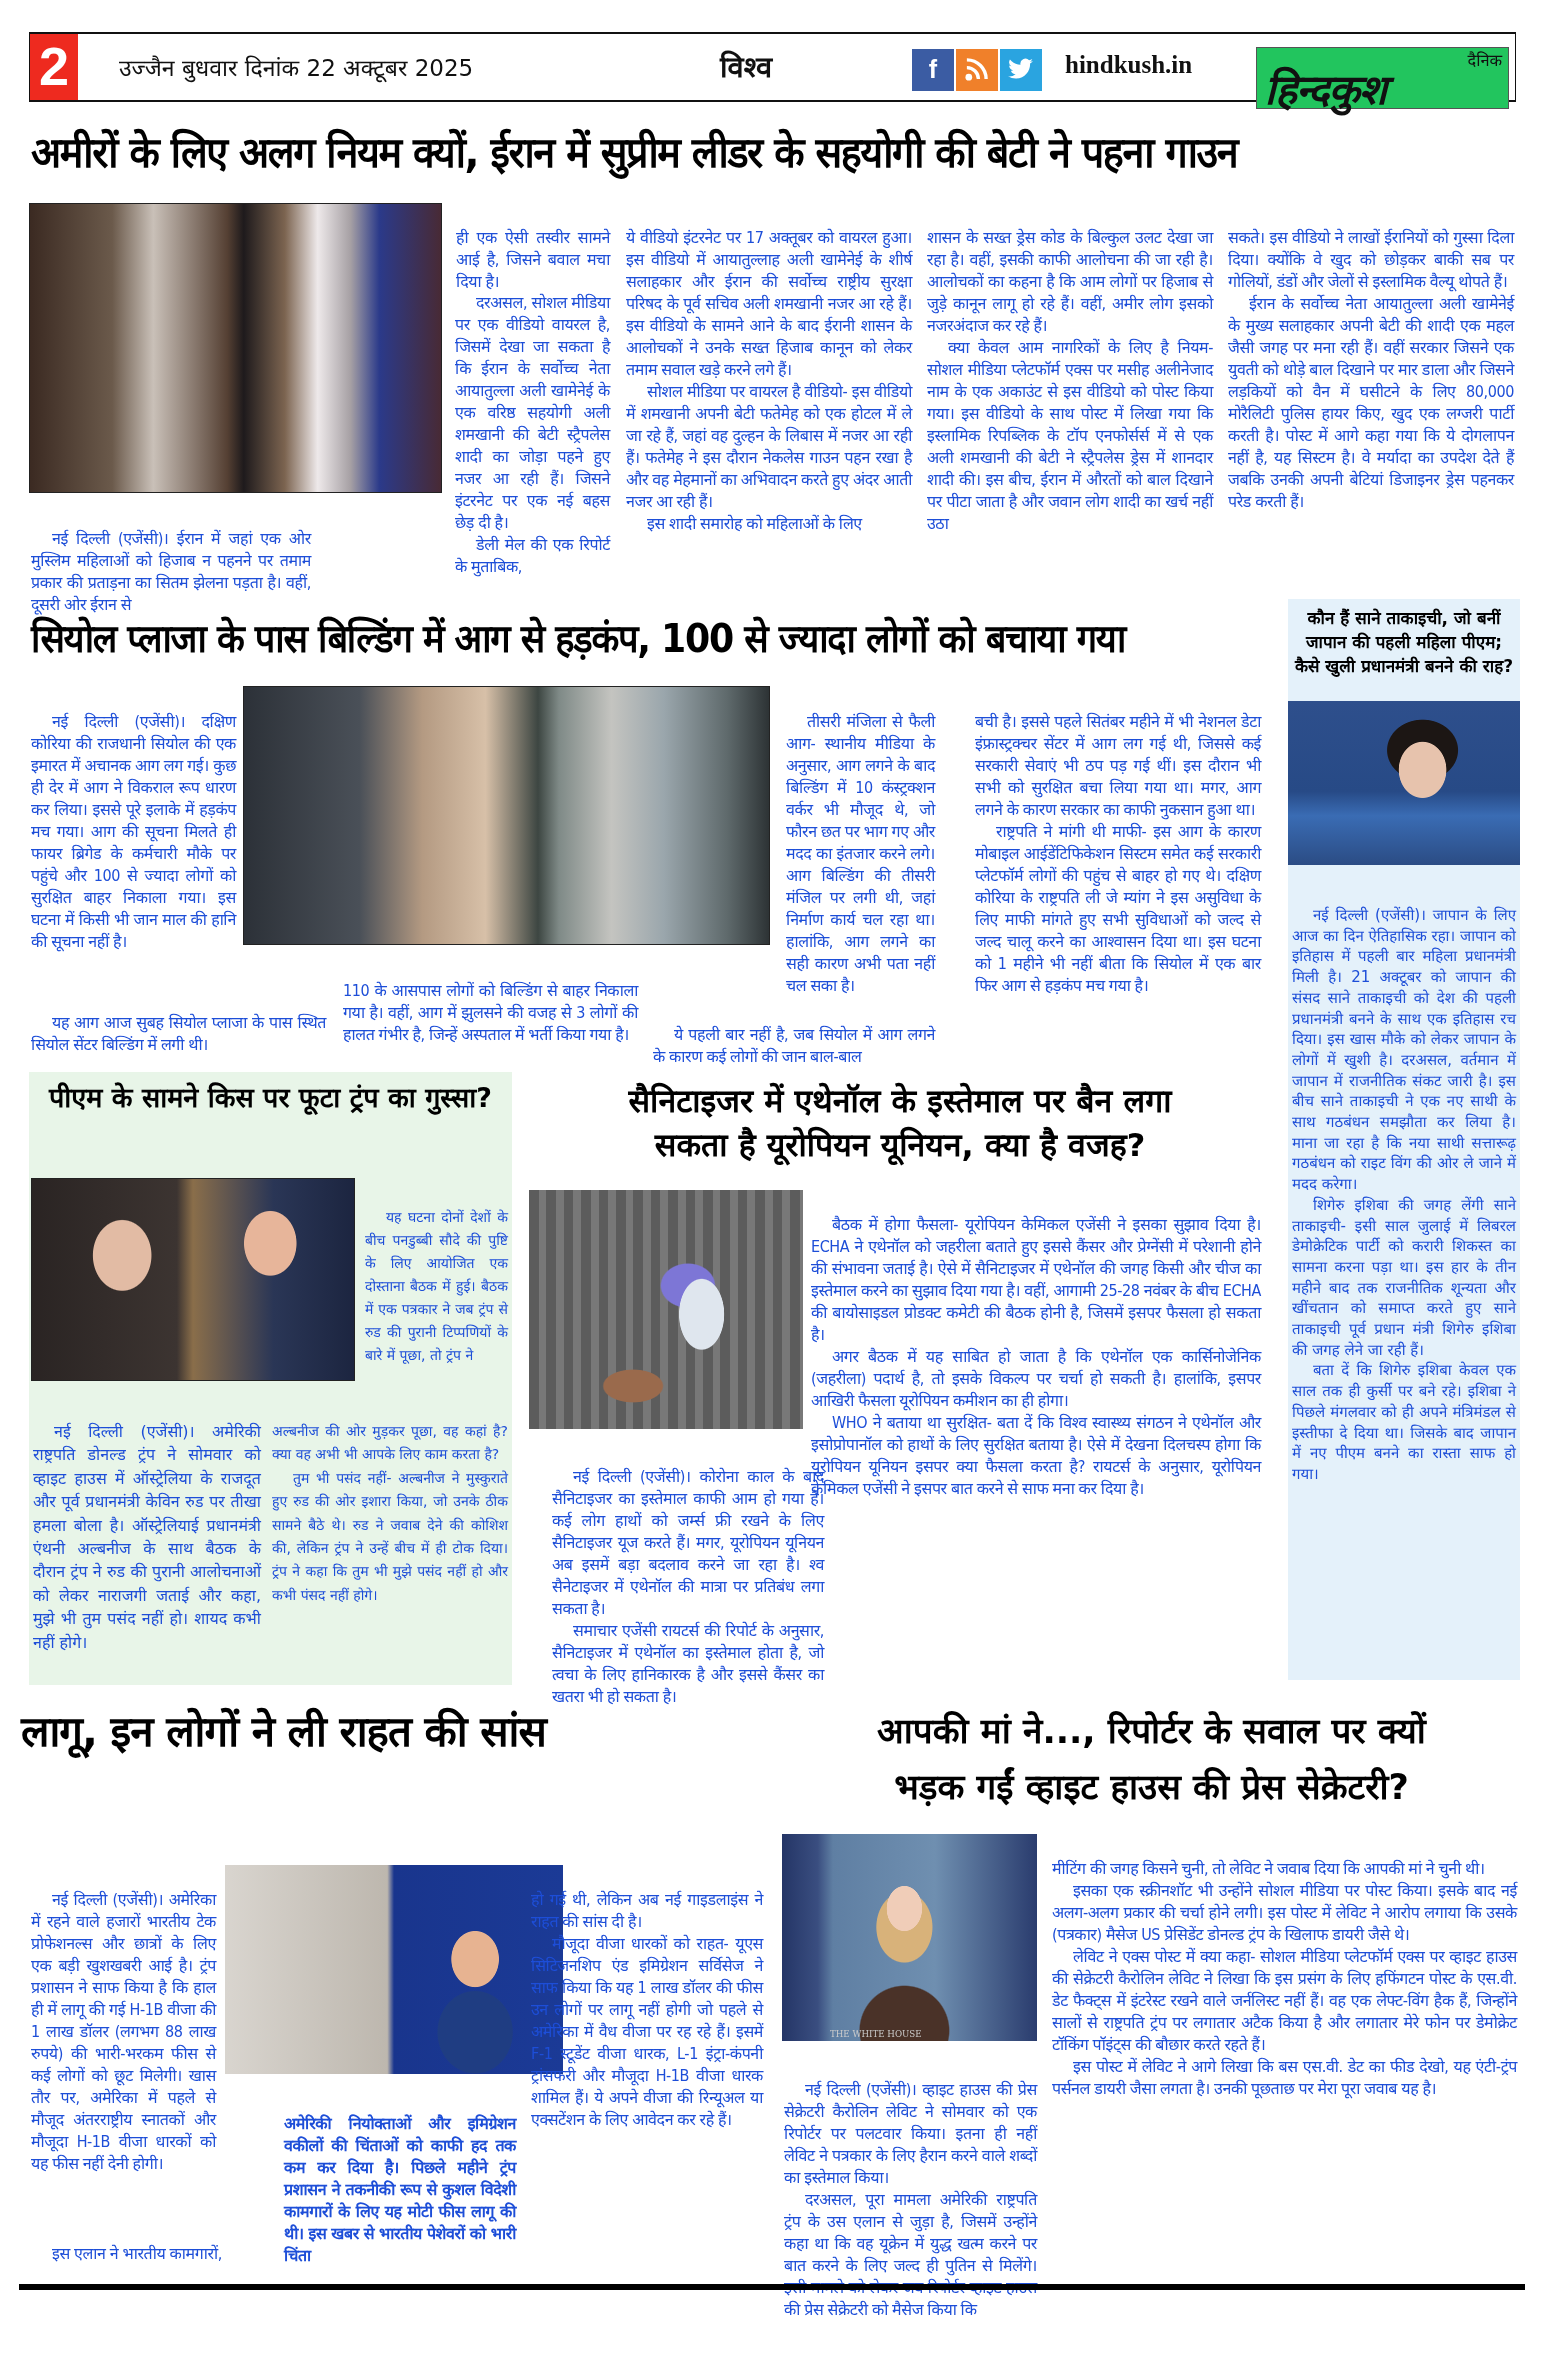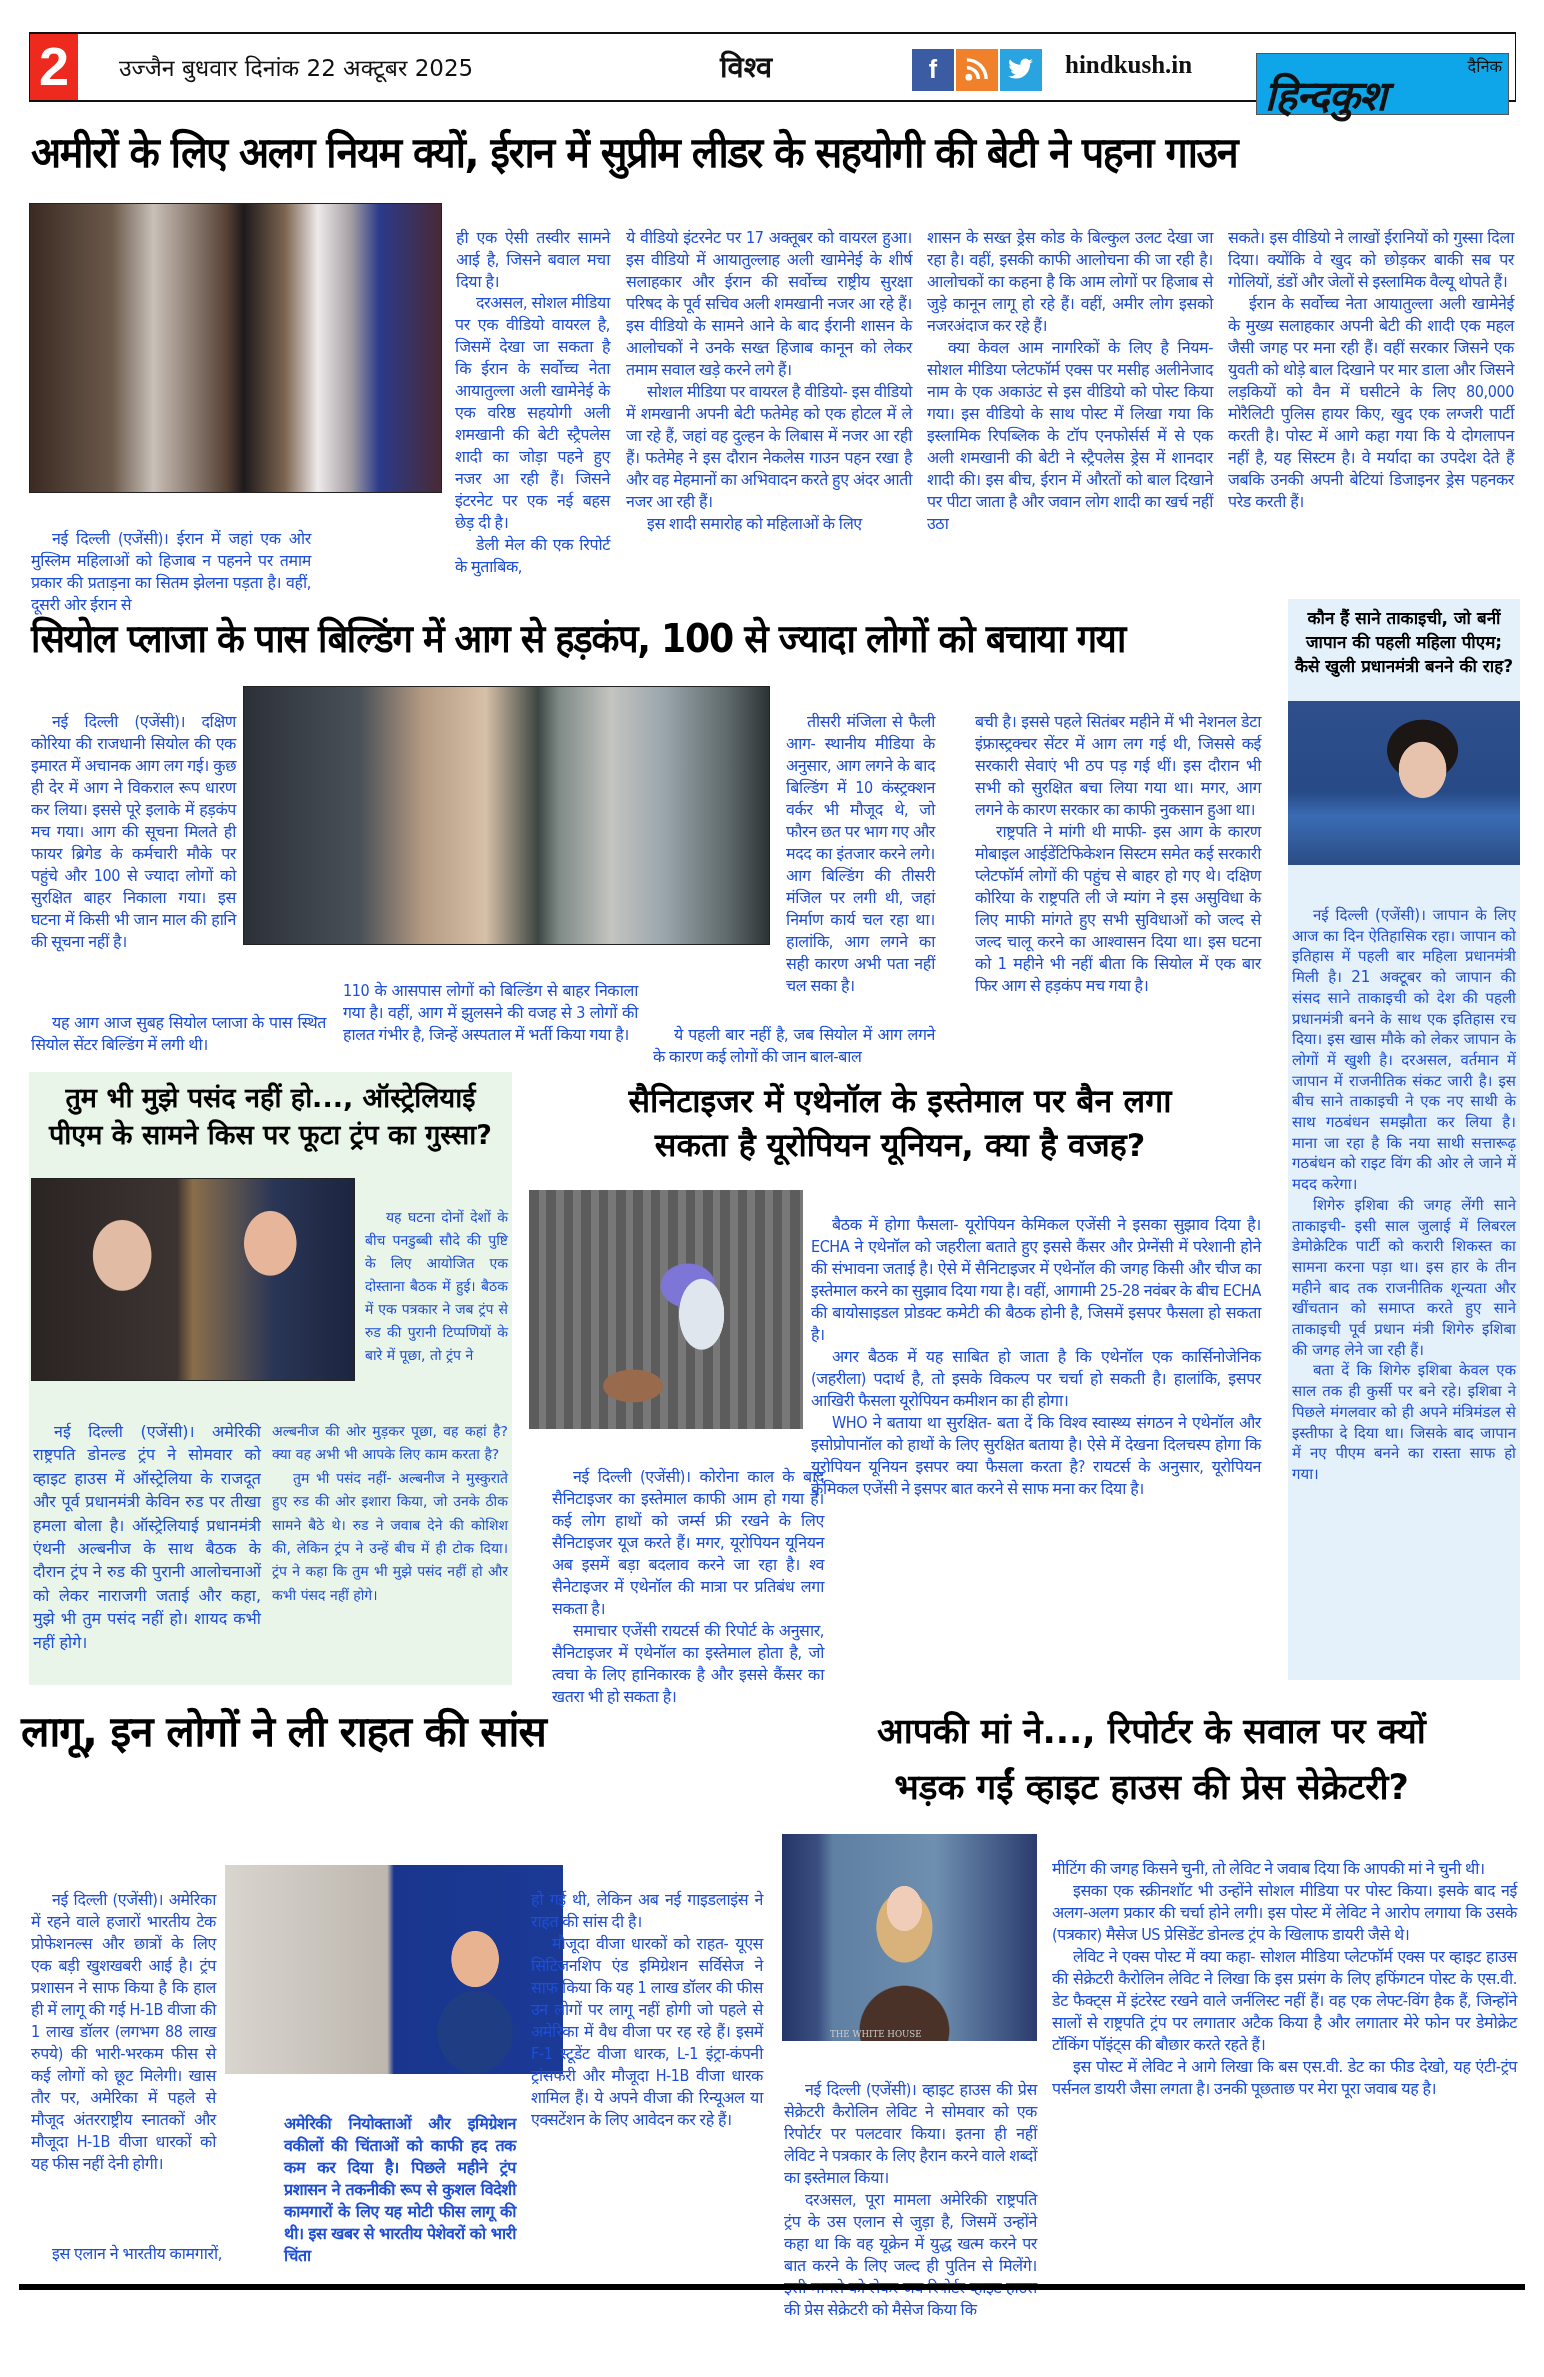--- a/index.html
+++ b/index.html
@@ -25,21 +25,21 @@
   .social { position: absolute; left: 882px; top: 14.5px; display: flex; gap: 1.9px; }
   .social span {
     width: 42px; height: 42px; display: flex; align-items: center; justify-content: center;
     color: #fff; font-weight: bold; font-size: 25px; font-family: "Liberation Sans", sans-serif;
   }
   .fb { background: #3b5ca3; }
   .rss { background: #f0802a; }
   .tw { background: #2aa4e0; }
   .site-url { position: absolute; left: 1023px; top: 17.4px; font-size: 25px; font-family: Liberation Serif, serif; font-weight: bold; margin-left: 12px; }
   .logo-box {
-    position: absolute; left: 1226px; top: 19px; width: 253px; height: 62px; border: 1px solid #555; background:#0ea5e9;
+    position: absolute; left: 1226px; top: 13px; width: 253px; height: 62px; border: 1px solid #555; background:#22c55e;
   }
   .logo-small { position: absolute; right: 5.8px; top: 0; font-size: 16.4px; }
   .logo-main { position: absolute; left: 7.7px; top: 11.6px; font-size: 41px; font-weight: bold; font-style: italic; letter-spacing: -1px; }
 
   .headline { position: absolute; font-weight: bold; color: #000; white-space: nowrap; font-family: "DejaVu Sans", sans-serif; }
   .col {
     position: absolute; font-size: 16px; line-height: 22px; text-align: justify; color: #1d4ed8;
     font-family: "DejaVu Sans Condensed", "DejaVu Sans", sans-serif;
     letter-spacing: -0.4px;
     margin-top: 24px;
@@ -142,21 +142,20 @@
      radial-gradient(ellipse 50px 43px at 58% 30%, #1c1614 70%, transparent 72%),
      linear-gradient(180deg, #2e4f8c 0%, #274a86 55%, #3a6cb4 70%, #2b4c84 100%);"></div>
 <div class="col" style="left:1292px; top:881px; width:224px; font-family:'DejaVu Sans', sans-serif; font-size:15px; line-height:20.7px; letter-spacing:0;">
   <p>नई दिल्ली (एजेंसी)। जापान के लिए आज का दिन ऐतिहासिक रहा। जापान को इतिहास में पहली बार महिला प्रधानमंत्री मिली है। 21 अक्टूबर को जापान की संसद साने ताकाइची को देश की पहली प्रधानमंत्री बनने के साथ एक इतिहास रच दिया। इस खास मौके को लेकर जापान के लोगों में खुशी है। दरअसल, वर्तमान में जापान में राजनीतिक संकट जारी है। इस बीच साने ताकाइची ने एक नए साथी के साथ गठबंधन समझौता कर लिया है। माना जा रहा है कि नया साथी सत्तारूढ़ गठबंधन को राइट विंग की ओर ले जाने में मदद करेगा।</p>
   <p>शिगेरु इशिबा की जगह लेंगी साने ताकाइची- इसी साल जुलाई में लिबरल डेमोक्रेटिक पार्टी को करारी शिकस्त का सामना करना पड़ा था। इस हार के तीन महीने बाद तक राजनीतिक शून्यता और खींचतान को समाप्त करते हुए साने ताकाइची पूर्व प्रधान मंत्री शिगेरु इशिबा की जगह लेने जा रही हैं।</p>
   <p>बता दें कि शिगेरु इशिबा केवल एक साल तक ही कुर्सी पर बने रहे। इशिबा ने पिछले मंगलवार को ही अपने मंत्रिमंडल से इस्तीफा दे दिया था। जिसके बाद जापान में नए पीएम बनने का रास्ता साफ हो गया।</p>
 </div>
 
 <div class="tint-green" style="left:29px; top:1072px; width:483px; height:613px;"></div>
 <div class="headline" style="left:29px; top:1079px; width:483px; text-align:center; font-size:27px; line-height:37px;">
-  <div>तुम भी मुझे पसंद नहीं हो..., ऑस्ट्रेलियाई</div>
   <div>पीएम के सामने किस पर फूटा ट्रंप का गुस्सा?</div>
 </div>
 <div class="photo" style="left:31px; top:1178px; width:324px; height:203px; background:
      radial-gradient(ellipse 48px 58px at 28% 38%, #e2bba4 60%, transparent 62%),
      radial-gradient(ellipse 43px 53px at 74% 32%, #e7b59a 60%, transparent 62%),
      linear-gradient(90deg, #2a2423 0%, #3c3431 45%, #8a6e4a 50%, #2a3656 75%, #1c2540 100%);"></div>
 <div class="col" style="left:365px; top:1182px; width:143px; font-family:'DejaVu Sans', sans-serif; font-size:14px; line-height:23px; letter-spacing:0;">
   <p>यह घटना दोनों देशों के बीच पनडुब्बी सौदे की पुष्टि के लिए आयोजित एक दोस्ताना बैठक में हुई। बैठक में एक पत्रकार ने जब ट्रंप से रुड की पुरानी टिप्पणियों के बारे में पूछा, तो ट्रंप ने</p>
 </div>
 <div class="col" style="left:33px; top:1396px; width:228px; font-family:'DejaVu Sans', sans-serif; font-size:16px; line-height:23.4px; letter-spacing:0;">

